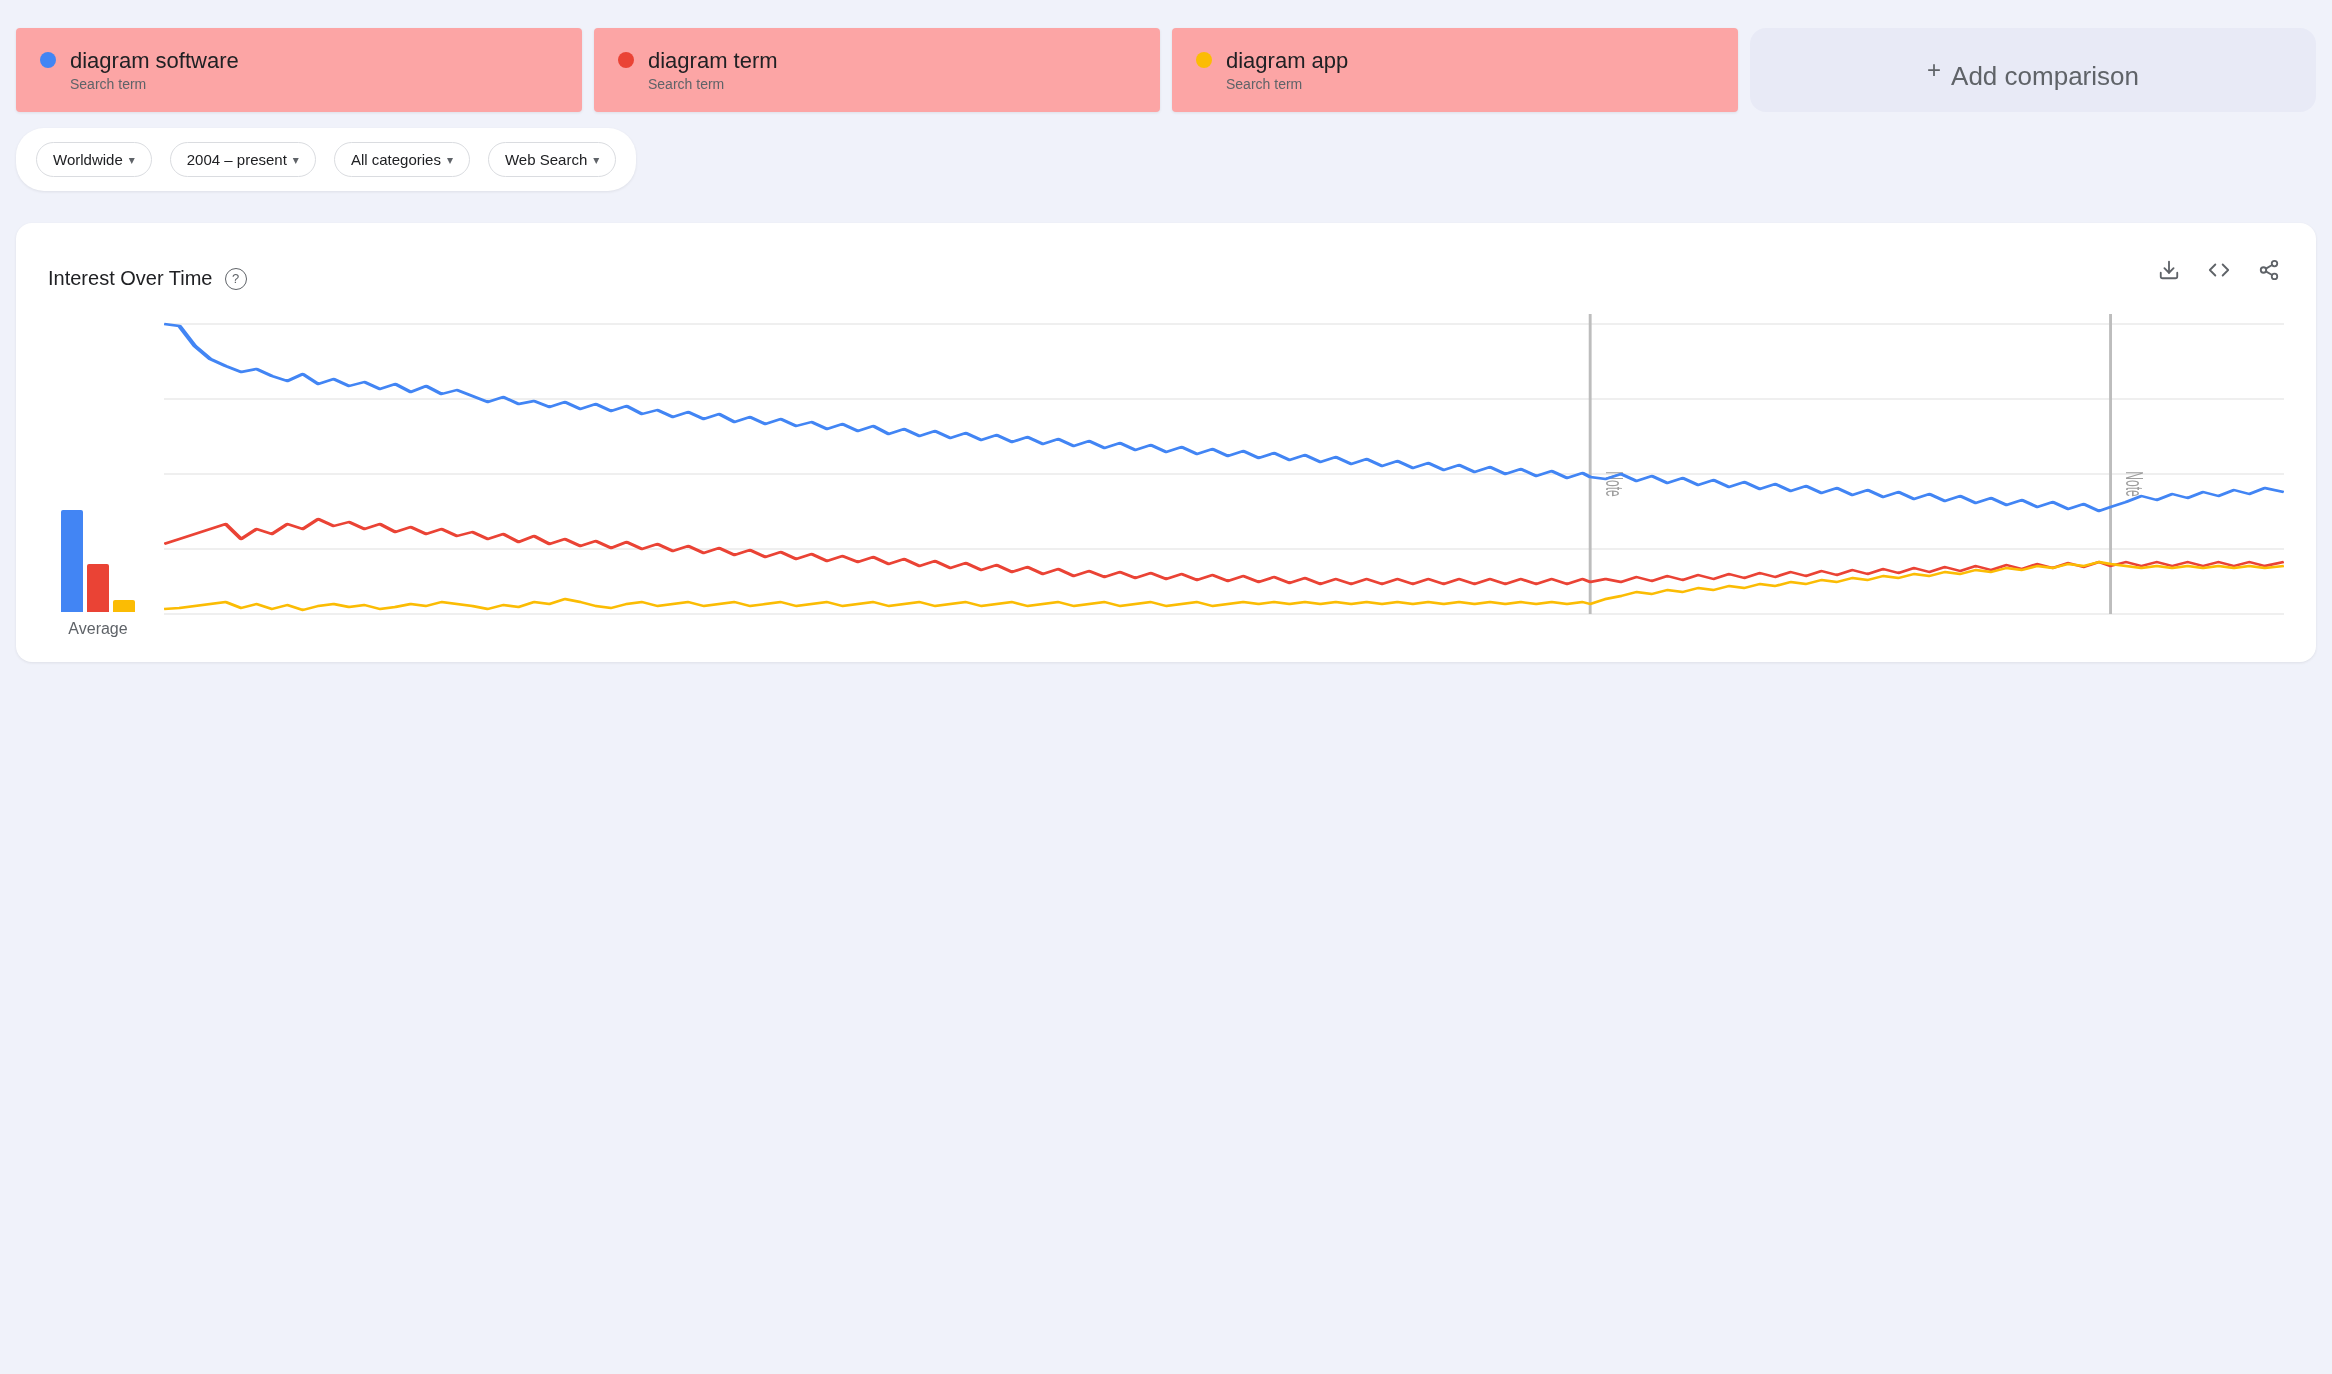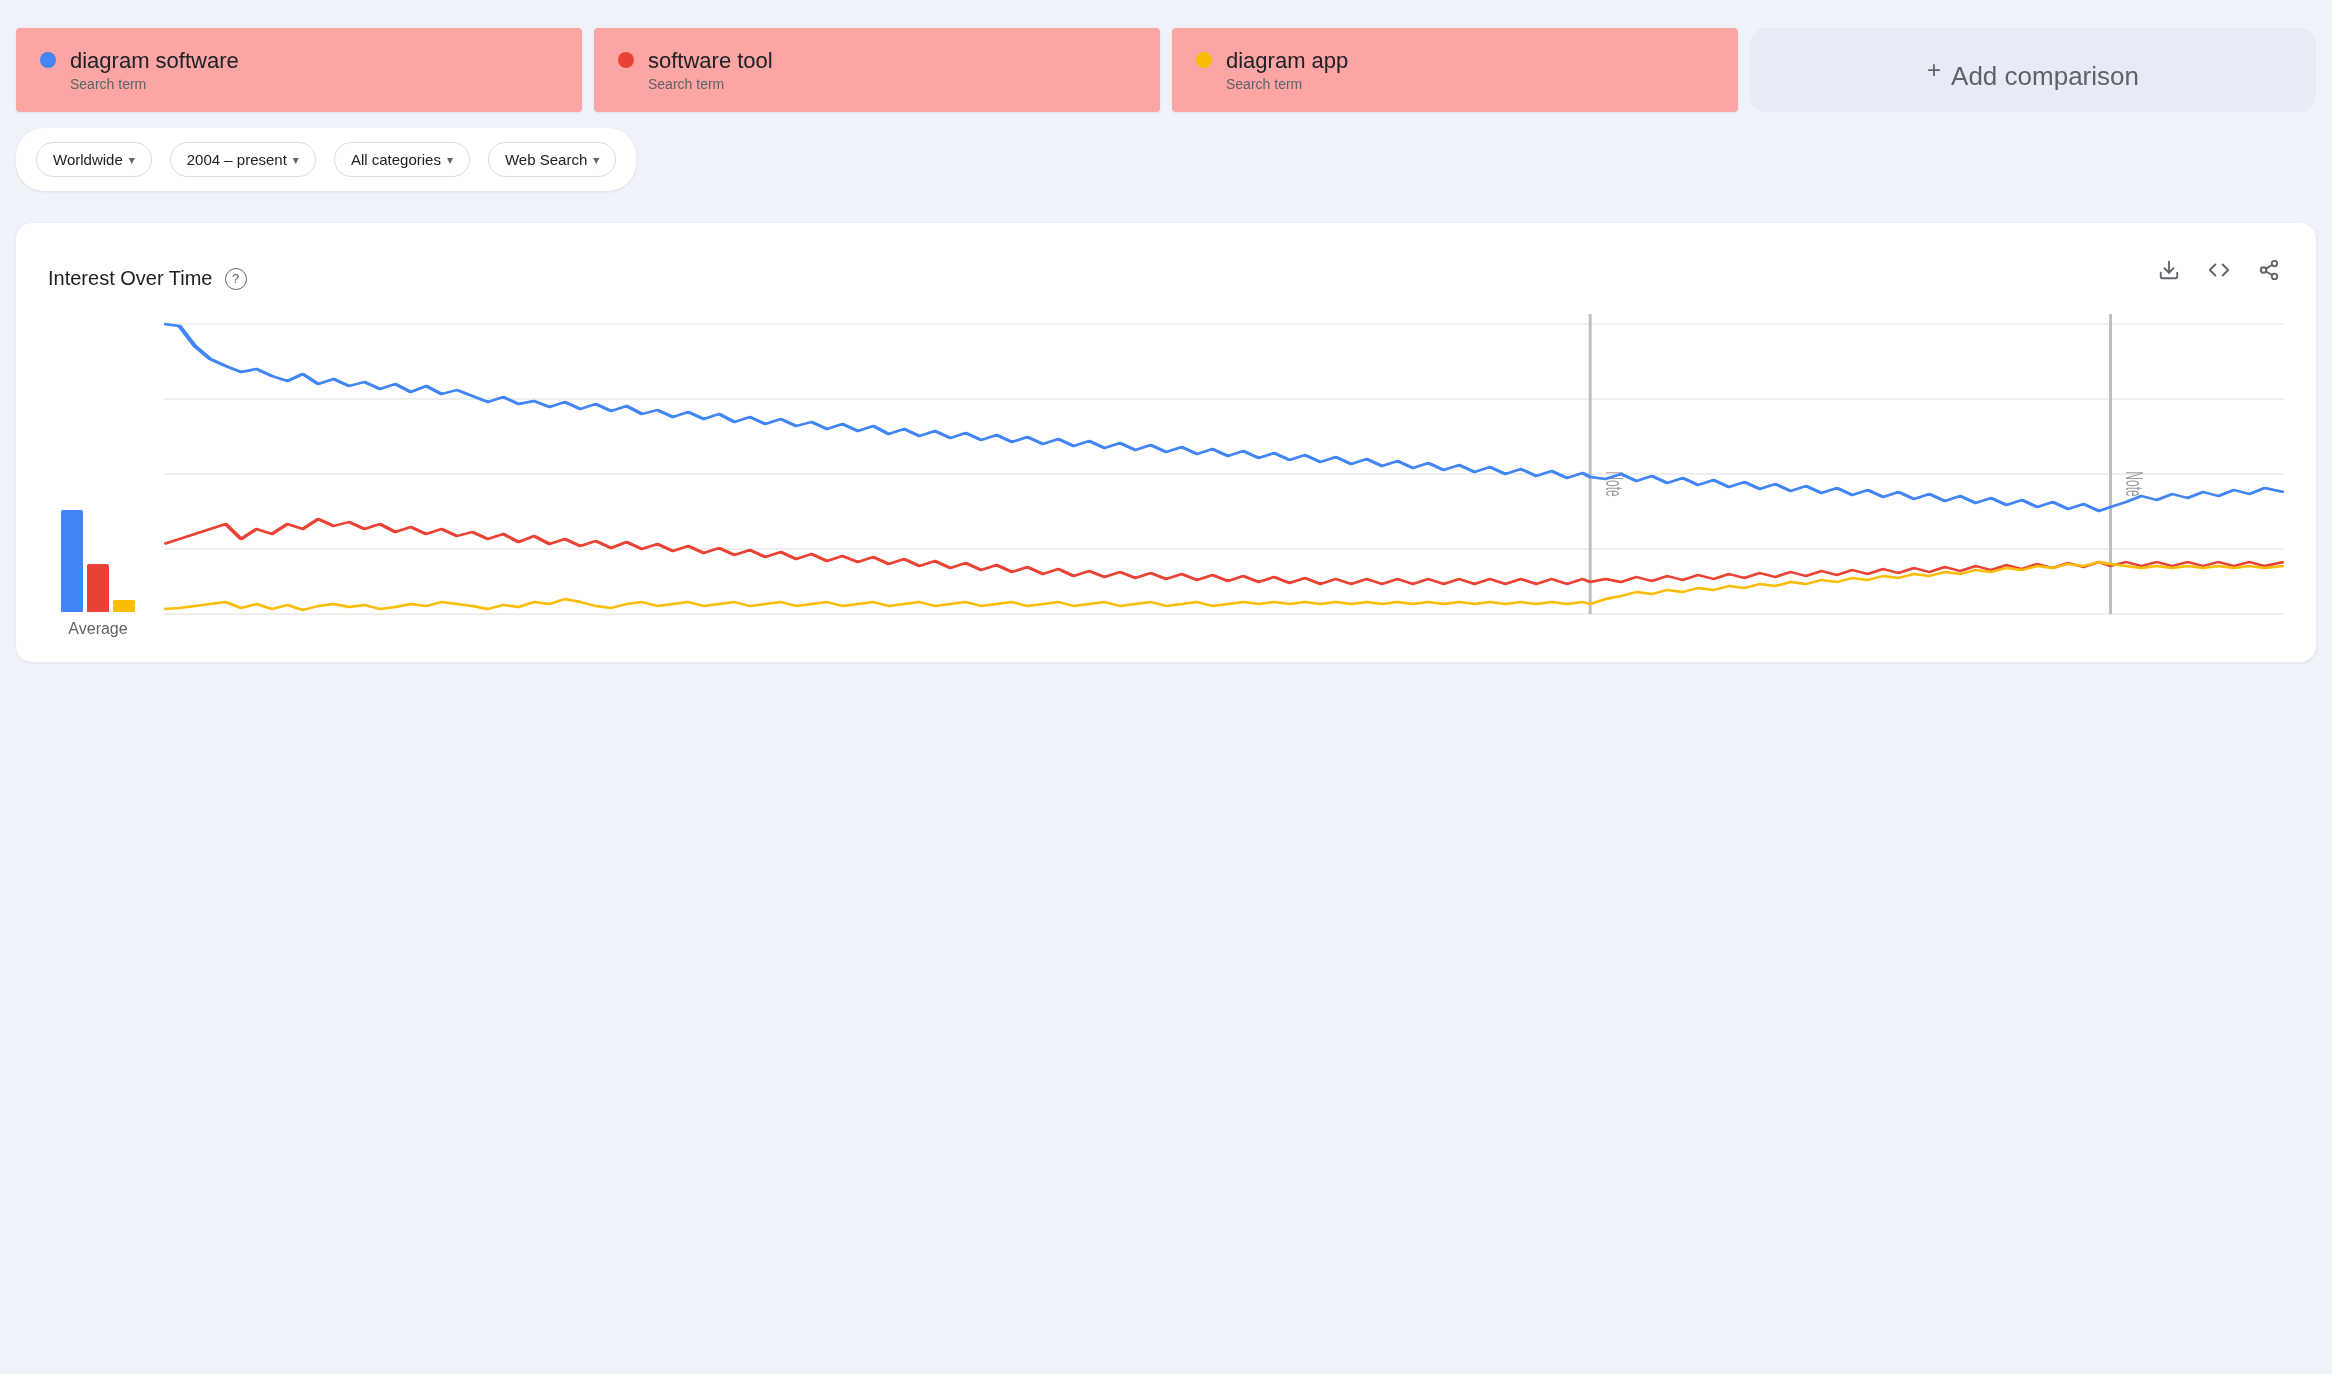--- a/index.html
+++ b/index.html
@@ -193,21 +193,21 @@
       <div class="term-dot" style="background:#4285F4;"></div>
       <div class="term-info">
         <span class="term-name">diagram software</span>
         <span class="term-type">Search term</span>
       </div>
     </div>
 
     <div class="search-term-card">
       <div class="term-dot" style="background:#EA4335;"></div>
       <div class="term-info">
-        <span class="term-name">software tool</span>
+        <span class="term-name">diagram term</span>
         <span class="term-type">Search term</span>
       </div>
     </div>
 
     <div class="search-term-card">
       <div class="term-dot" style="background:#FBBC04;"></div>
       <div class="term-info">
         <span class="term-name">diagram app</span>
         <span class="term-type">Search term</span>
       </div>

